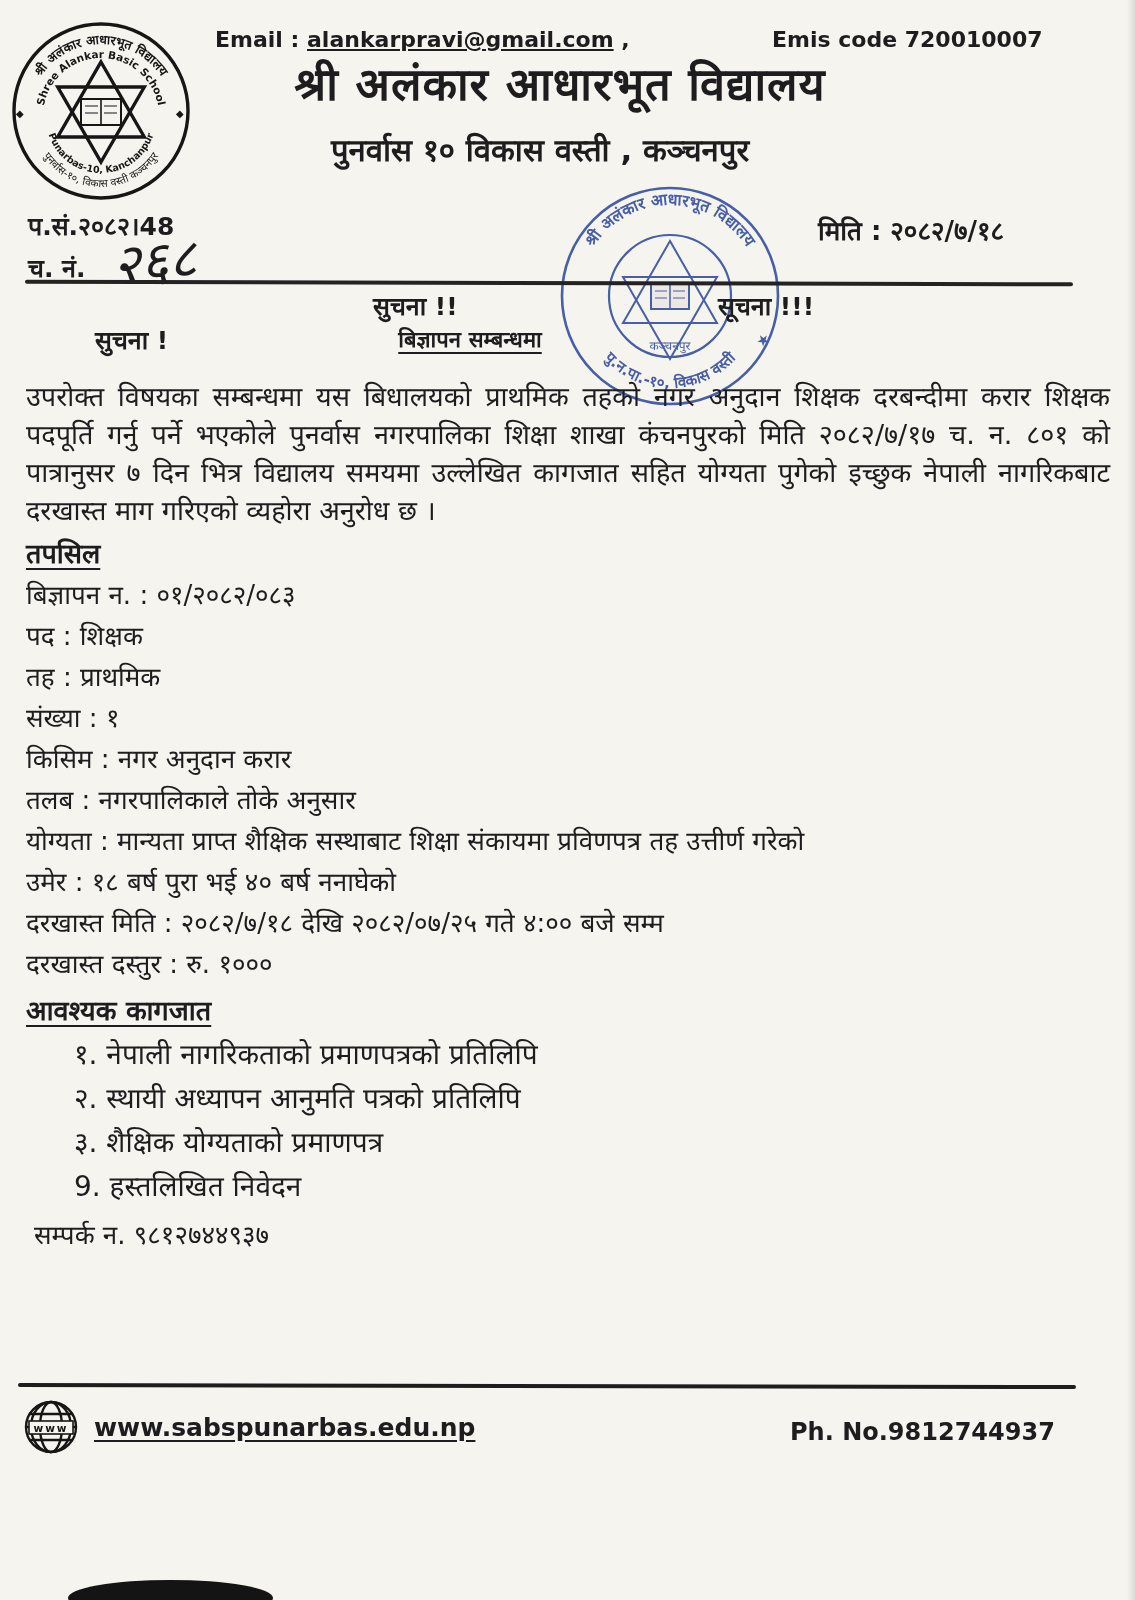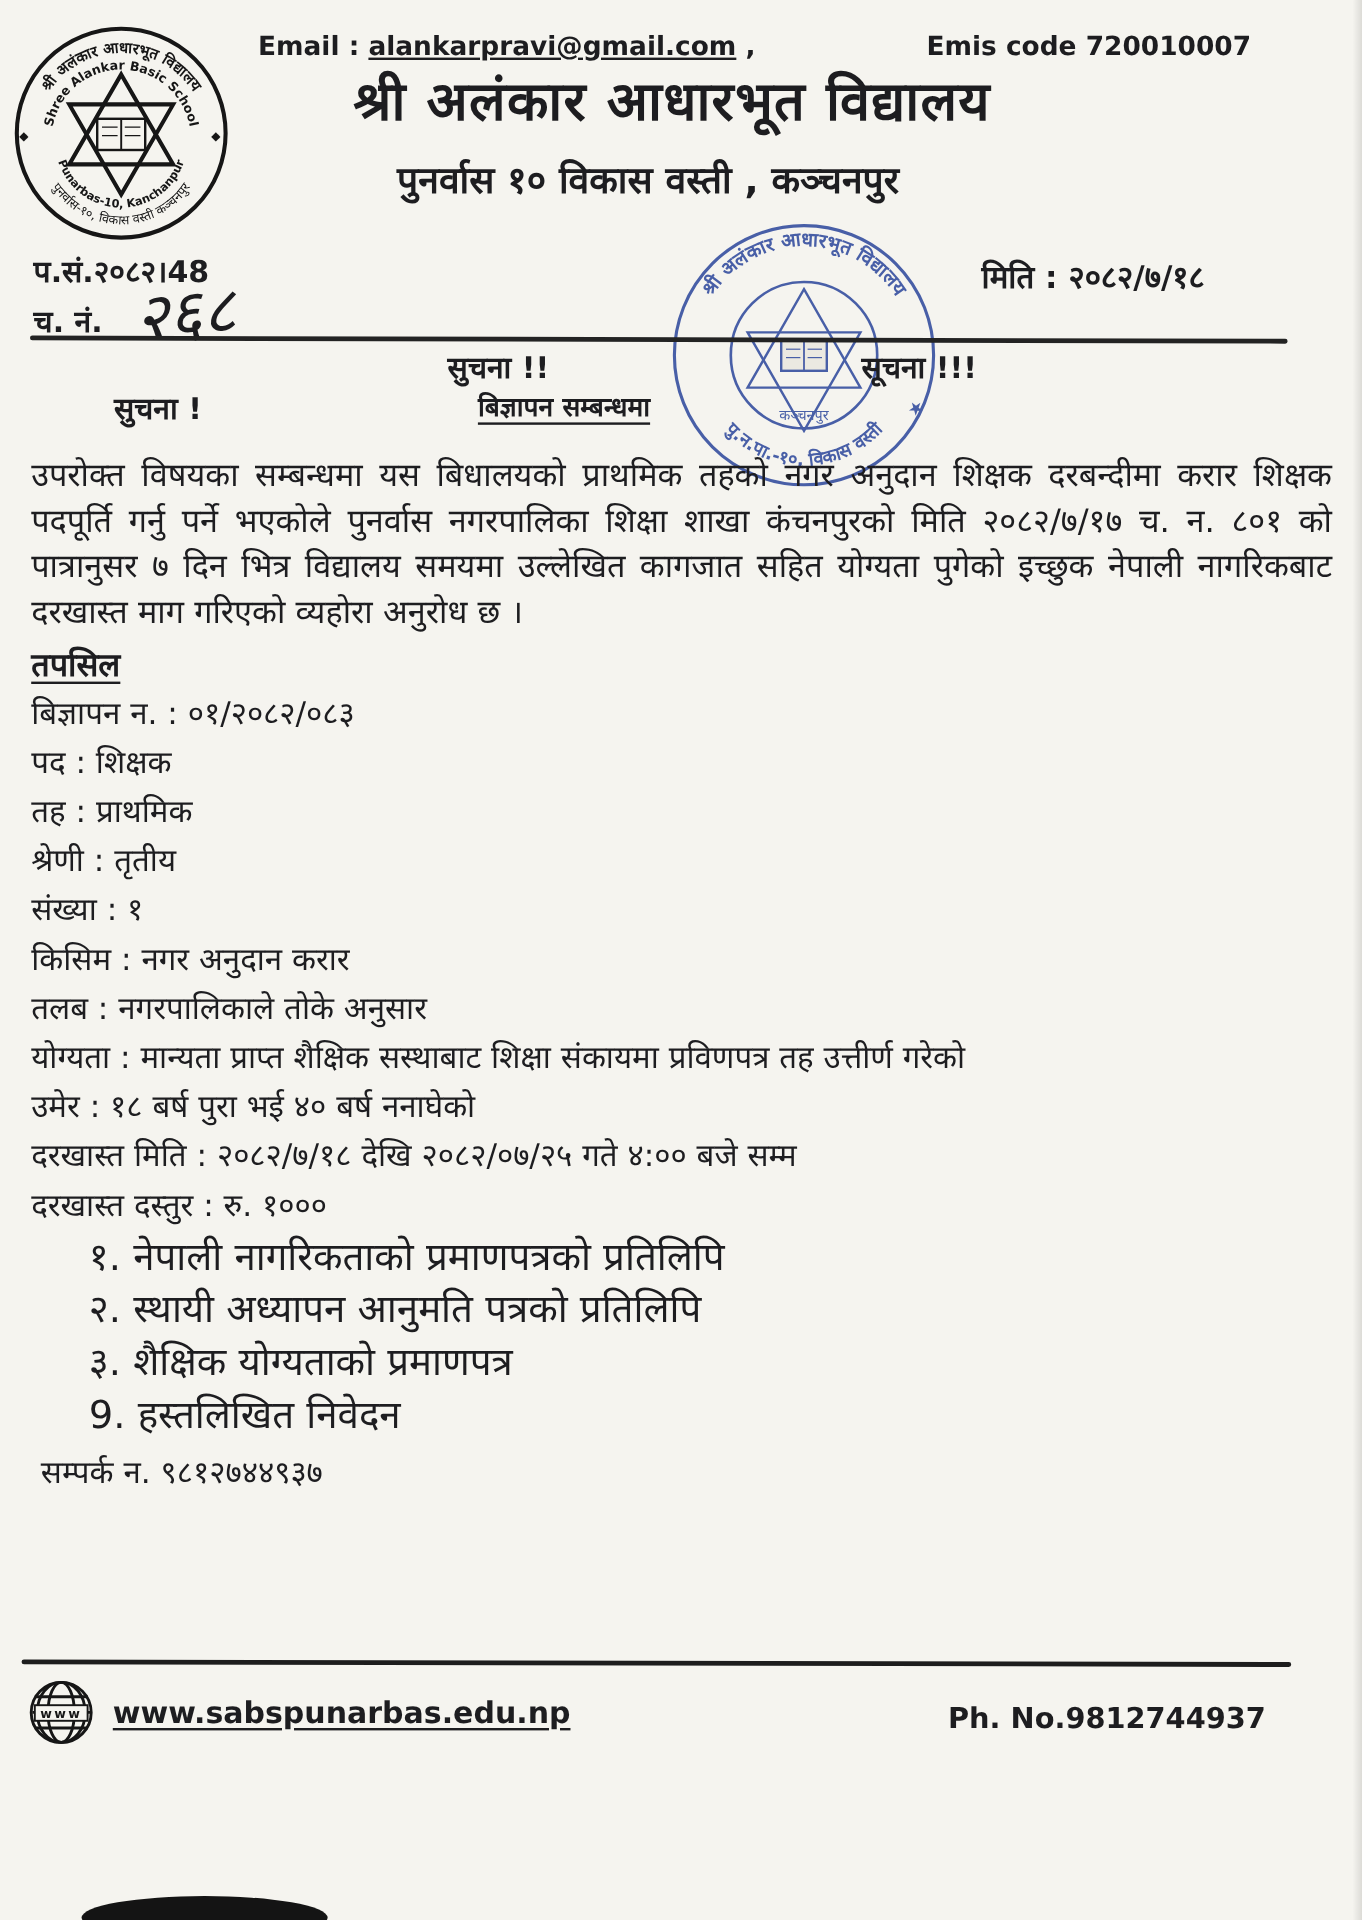--- a/index.html
+++ b/index.html
@@ -53,21 +53,21 @@
   .subject span{text-decoration:underline;text-underline-offset:5px;}
   .stamp{position:absolute;left:552px;top:178px;mix-blend-mode:multiply;opacity:.92;}
   
   .content{position:absolute;left:26px;top:378px;width:1084px;}
   .paragraph{font-size:27px;line-height:38px;text-align:justify;margin:0 0 4px 0;}
   .tapasil{font-size:27px;font-weight:700;text-decoration:underline;
     text-underline-offset:5px;margin:0 0 10px 0;}
   .detail-line{font-size:26px;line-height:28px;margin-bottom:13px;}
   .docs-heading{font-size:27px;font-weight:700;text-decoration:underline;
     text-underline-offset:5px;margin:4px 0 12px 0;}
-  .doc-item{font-size:32px;line-height:30px;margin-bottom:14px;padding-left:48px;}
+  .doc-item{font-size:28px;line-height:30px;margin-bottom:14px;padding-left:48px;}
   .contact-line{font-size:26px;margin-top:4px;padding-left:8px;}
   
   .signature{position:absolute;left:770px;top:1190px;width:330px;text-align:center;}
   .signature .scribble{display:block;margin:0 auto -6px auto;}
   .sig-title{font-size:24px;font-weight:700;}
   .sig-name{font-size:24px;font-weight:700;margin-top:8px;}
   
   .divider-2{
     position:absolute;left:18px;top:1384px;width:1058px;height:4px;
     background:#1d1d1d;transform:rotate(.12deg);border-radius:2px;
@@ -177,29 +177,29 @@
   </div>
 
   <div class="content">
     <p class="paragraph">उपरोक्त विषयका सम्बन्धमा यस बिधालयको प्राथमिक तहको नगर अनुदान शिक्षक दरबन्दीमा करार शिक्षक पदपूर्ति गर्नु पर्ने भएकोले पुनर्वास नगरपालिका शिक्षा शाखा कंचनपुरको मिति २०८२/७/१७ च. न. ८०१ को पात्रानुसर ७ दिन भित्र विद्यालय समयमा उल्लेखित कागजात सहित योग्यता पुगेको इच्छुक नेपाली नागरिकबाट दरखास्त माग गरिएको व्यहोरा अनुरोध छ ।</p>
 
     <div class="tapasil">तपसिल</div>
 
     <div class="detail-line">बिज्ञापन न.  : ०१/२०८२/०८३</div>
     <div class="detail-line">पद : शिक्षक</div>
     <div class="detail-line">तह : प्राथमिक</div>
-    <div class="detail-line">श्रेणी : तृतीय</div>
     <div class="detail-line">संख्या : १</div>
     <div class="detail-line">किसिम : नगर अनुदान करार</div>
     <div class="detail-line">तलब : नगरपालिकाले तोके अनुसार</div>
     <div class="detail-line">योग्यता : मान्यता प्राप्त शैक्षिक सस्थाबाट शिक्षा संकायमा प्रविणपत्र तह उत्तीर्ण गरेको</div>
     <div class="detail-line">उमेर : १८ बर्ष पुरा भई ४० बर्ष ननाघेको</div>
     <div class="detail-line">दरखास्त मिति : २०८२/७/१८ देखि २०८२/०७/२५ गते ४:०० बजे सम्म</div>
     <div class="detail-line">दरखास्त दस्तुर : रु. १०००</div>
 
+    <div class="docs-heading">आवश्यक कागजात</div>
 
     <div class="doc-item">१. नेपाली नागरिकताको प्रमाणपत्रको प्रतिलिपि</div>
     <div class="doc-item">२. स्थायी अध्यापन आनुमति पत्रको प्रतिलिपि</div>
     <div class="doc-item">३. शैक्षिक योग्यताको प्रमाणपत्र</div>
     <div class="doc-item">9. हस्तलिखित निवेदन</div>
 
     <div class="contact-line">सम्पर्क न. ९८१२७४४९३७</div>
   </div>
 
 

